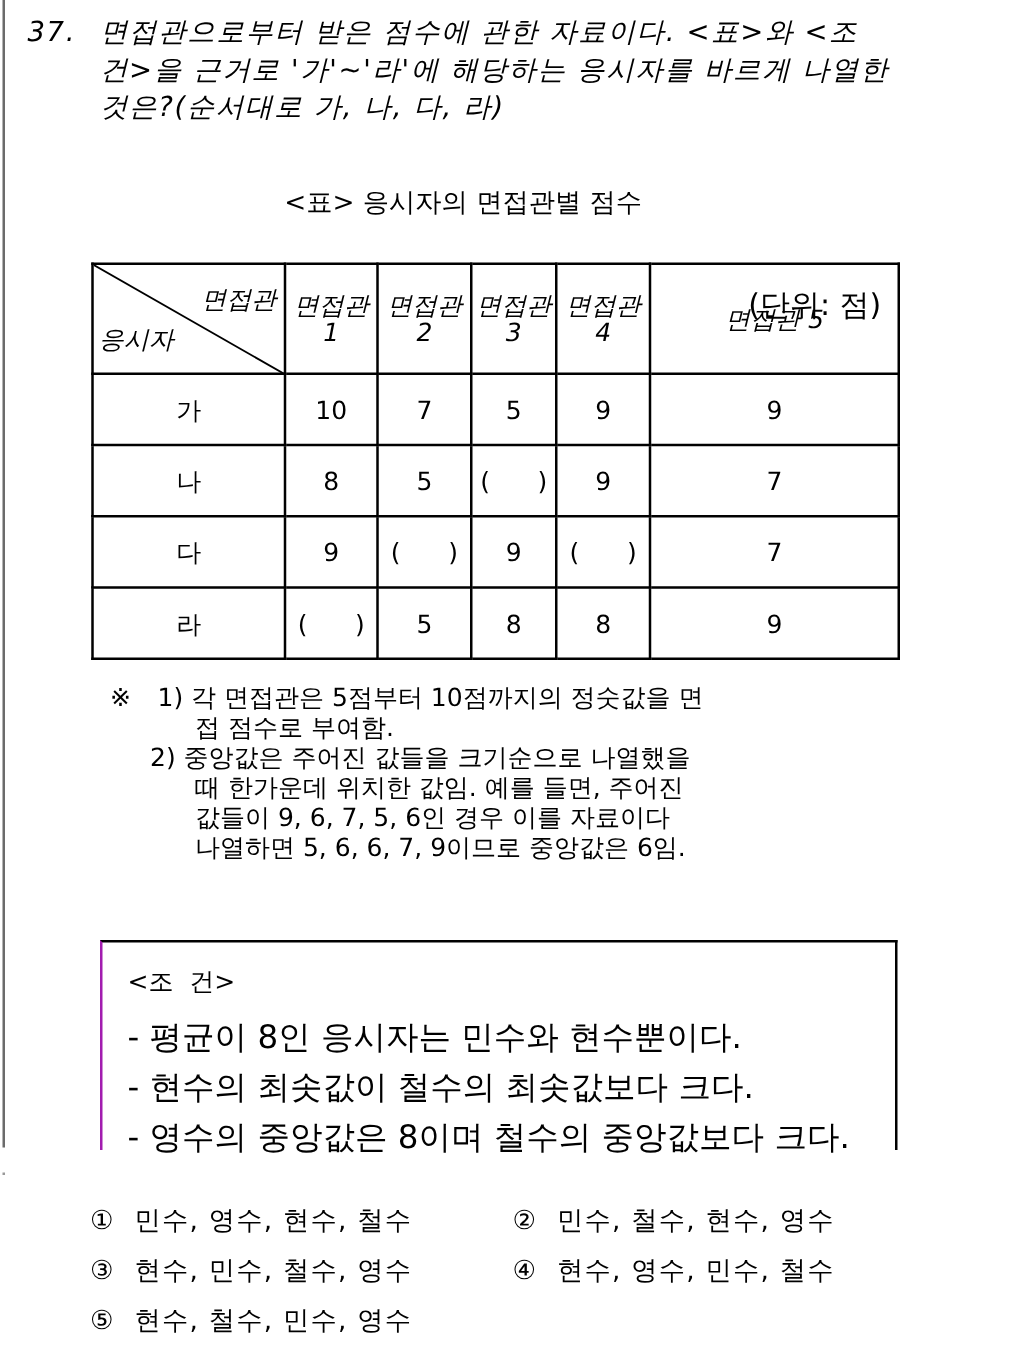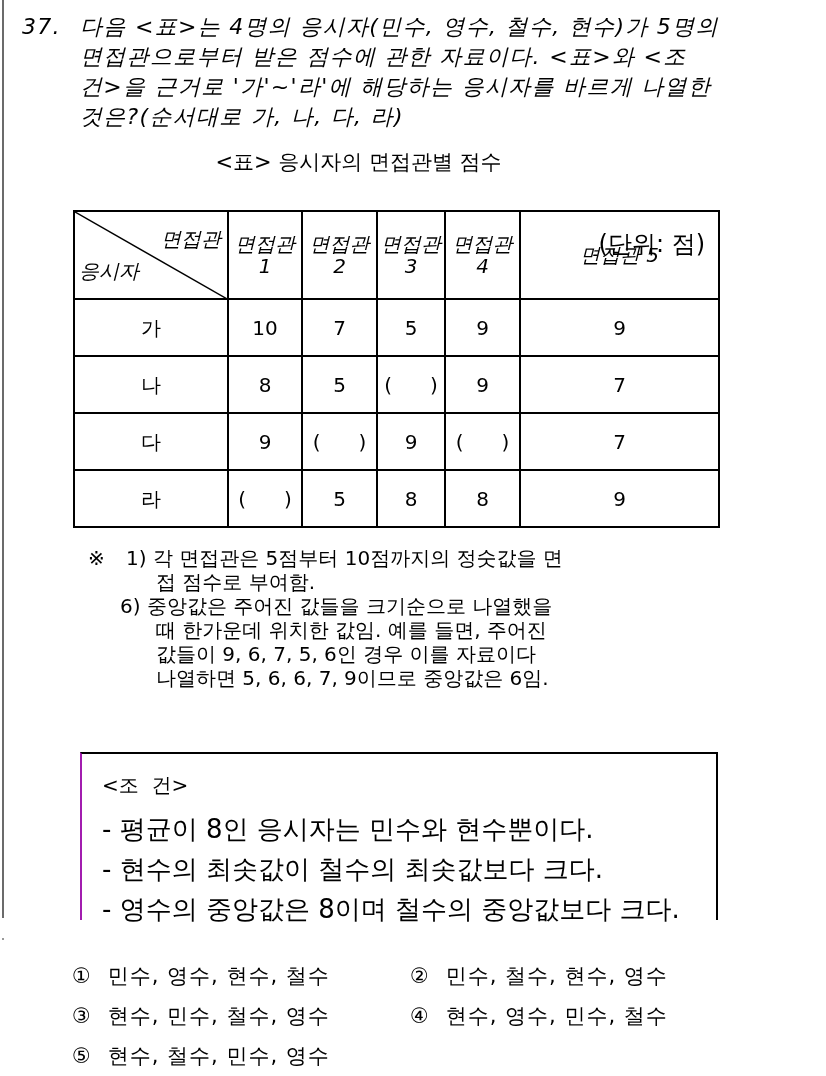--- a/index.html
+++ b/index.html
@@ -18,21 +18,21 @@
     .question {
       position: absolute; left: 22px; top: 12px; width: 780px;
       font-size: 22px; line-height: 30px; letter-spacing: 1.3px; font-style: italic;
     }
     .question .num { position: absolute; left: 0; top: 0; }
     .question .stem { margin-left: 58px; word-break: keep-all; }
     .q-line { display: block; white-space: nowrap; }
 
     .table-title {
       position: absolute; left: 0; width: 707px; top: 148px; text-align: center;
-      font-size: 21px; letter-spacing: 0px; padding-left: 0;
+      font-size: 21px; letter-spacing: 0px; padding-left: 12px;
     }
     .table-title span { display: inline-block; margin-left: 10px; }
     .unit {
       position: absolute; right: 121px; top: 180px; font-size: 24px; margin-top: 48px;
     }
 
     table.scores {
       position: absolute; left: 73px; top: 210px;
       border-collapse: collapse; table-layout: fixed;
       font-size: 20px;
@@ -80,21 +80,20 @@
   </style>
 </head>
 <body>
 
 <div class="left-rule"></div>
 <div class="left-dot"></div>
 
 <div class="question">
   <span class="num">37.</span>
   <div class="stem">
-    <span class="q-line">다음 &lt;표&gt;는 4명의 응시자(민수, 영수, 철수, 현수)가 5명의</span>
     <span class="q-line">면접관으로부터 받은 점수에 관한 자료이다. &lt;표&gt;와 &lt;조</span>
     <span class="q-line">건&gt;을 근거로 '가'~'라'에 해당하는 응시자를 바르게 나열한</span>
     <span class="q-line">것은?(순서대로 가, 나, 다, 라)</span>
   </div>
 </div>
 
 <div class="table-title">
   <span>&lt;표&gt; 응시자의 면접관별 점수</span>
 </div>
 <div class="unit">(단위: 점)</div>
@@ -157,21 +156,21 @@
   </tr>
 </tbody>
   </table>
 
 <div class="notes">
   <div class="note-line note-1">
     <span class="note-mark">※</span>
     <span>1) 각 면접관은 5점부터 10점까지의 정숫값을 면</span>
   </div>
   <div class="note-line note-cont">접 점수로 부여함.</div>
-  <div class="note-line note-2">6) 중앙값은 주어진 값들을 크기순으로 나열했을</div>
+  <div class="note-line note-2">2) 중앙값은 주어진 값들을 크기순으로 나열했을</div>
   <div class="note-line note-cont">때 한가운데 위치한 값임. 예를 들면, 주어진</div>
   <div class="note-line note-cont">값들이 9, 6, 7, 5, 6인 경우 이를 자료이다</div>
   <div class="note-line note-cont">나열하면 5, 6, 6, 7, 9이므로 중앙값은 6임.</div>
 </div>
 
 <div class="cond-box">
   <div class="cond-title" style="white-space:pre">&lt;조  건&gt;</div>
   <div class="cond-item" style="top:58px">- 평균이 8인 응시자는 민수와 현수뿐이다.</div>
   <div class="cond-item" style="top:98px">- 현수의 최솟값이 철수의 최솟값보다 크다.</div>
   <div class="cond-item" style="top:138px">- 영수의 중앙값은 8이며 철수의 중앙값보다 크다.</div>

